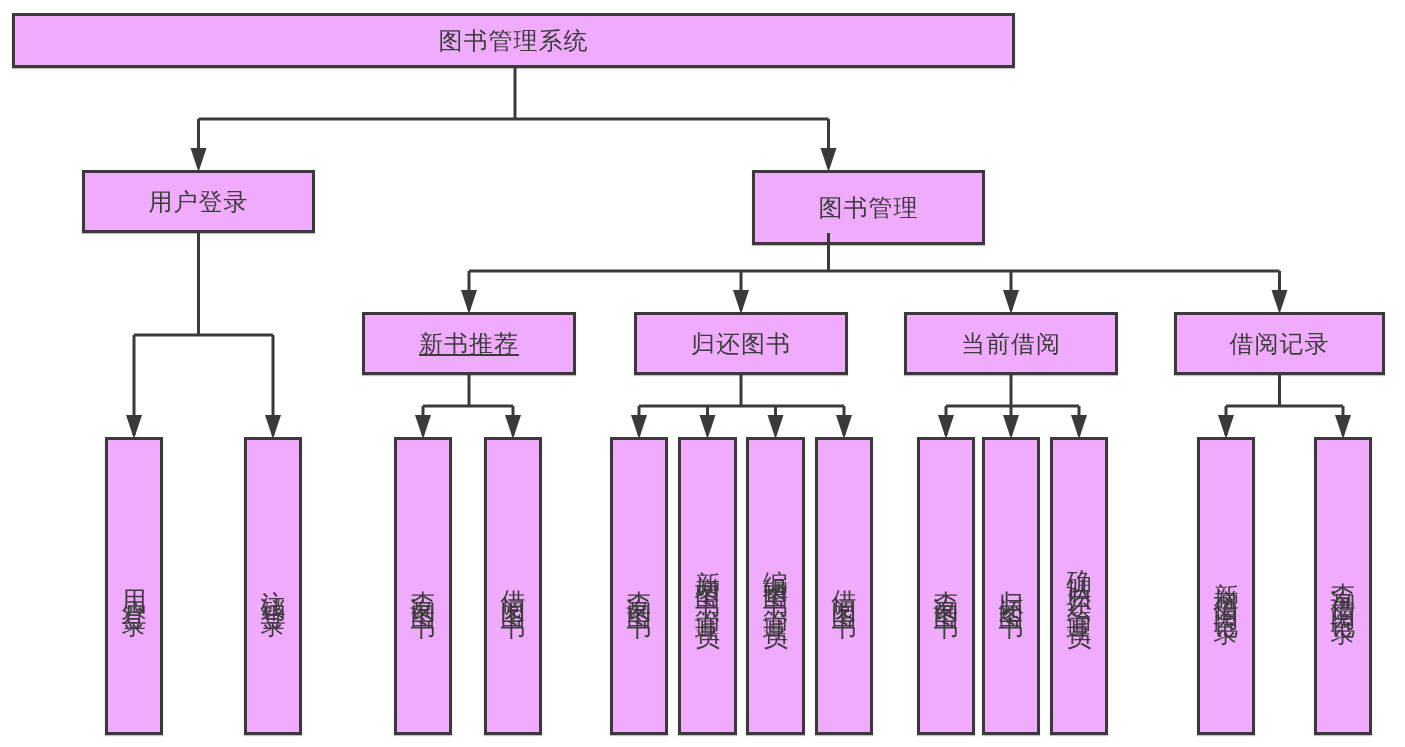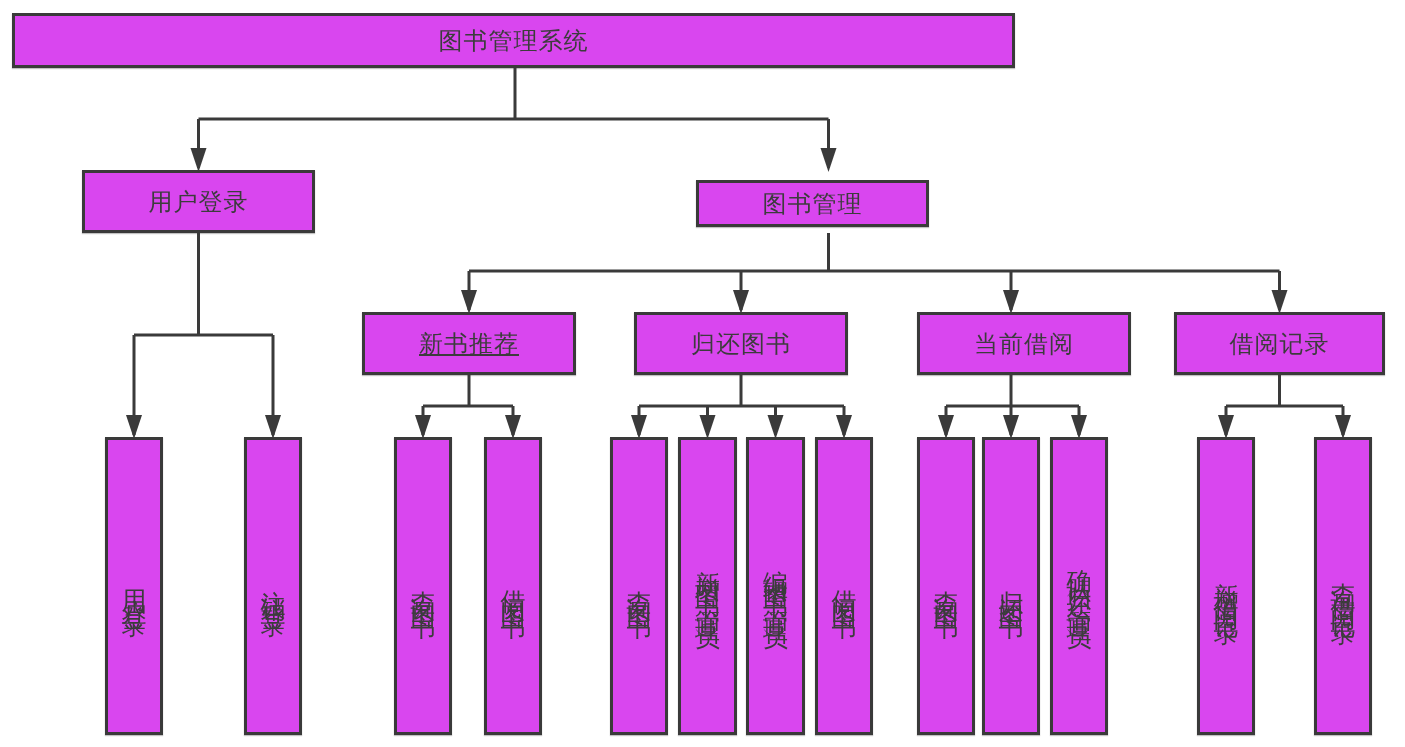--- a/index.html
+++ b/index.html
@@ -12,21 +12,21 @@
     position: relative;
     width: 1405px;
     height: 747px;
     background: #ffffff;
     overflow: hidden;
   }
   .box {
     position: absolute;
     box-sizing: border-box;
     border: 3px solid #3a3a3a;
-    background: #d946ef;
+    background: #f0abfc;
     display: flex;
     align-items: center;
     justify-content: center;
     color: #3c3c3c;
     z-index: 1;
     box-shadow: 0 1px 1px rgba(80,80,80,0.35);
   }
   .box.h {
     font-size: 24px;
     letter-spacing: 1px;
@@ -62,31 +62,31 @@
 
 <div class="canvas">
 
   <div class="box h" style="left:12px; top:13px; width:1003px; height:55px;">
     <span>图书管理系统</span>
   </div>
 
   <div class="box h" style="left:82px; top:170px; width:233px; height:63px;">
     <span>用户登录</span>
   </div>
-  <div class="box h" style="left:696px; top:170px; width:233px; height:47px;margin-top:10px;">
+  <div class="box h" style="left:752px; top:170px; width:233px; height:75px;">
     <span>图书管理</span>
   </div>
 
   <div class="box h" style="left:362px; top:312px; width:214px; height:63px;text-decoration:underline;">
     <span>新书推荐</span>
   </div>
   <div class="box h" style="left:634px; top:312px; width:214px; height:63px;">
     <span>归还图书</span>
   </div>
-  <div class="box h" style="left:904px; top:312px; width:214px; height:63px;margin-left:13px;">
+  <div class="box h" style="left:904px; top:312px; width:214px; height:63px;">
     <span>当前借阅</span>
   </div>
   <div class="box h" style="left:1174px; top:312px; width:211px; height:63px;">
     <span>借阅记录</span>
   </div>
 
   <div class="box v" style="left:105px; top:437px; width:58px; height:298px;">
     <span>用户登录</span>
   </div>
   <div class="box v" style="left:244px; top:437px; width:58px; height:298px;">

